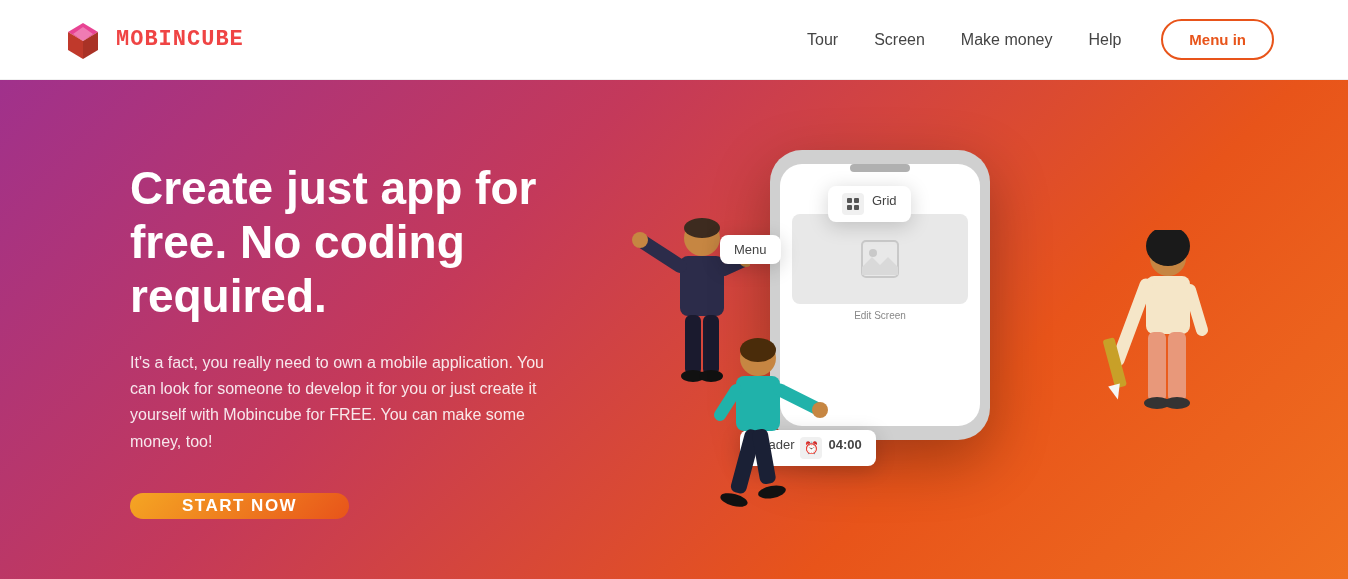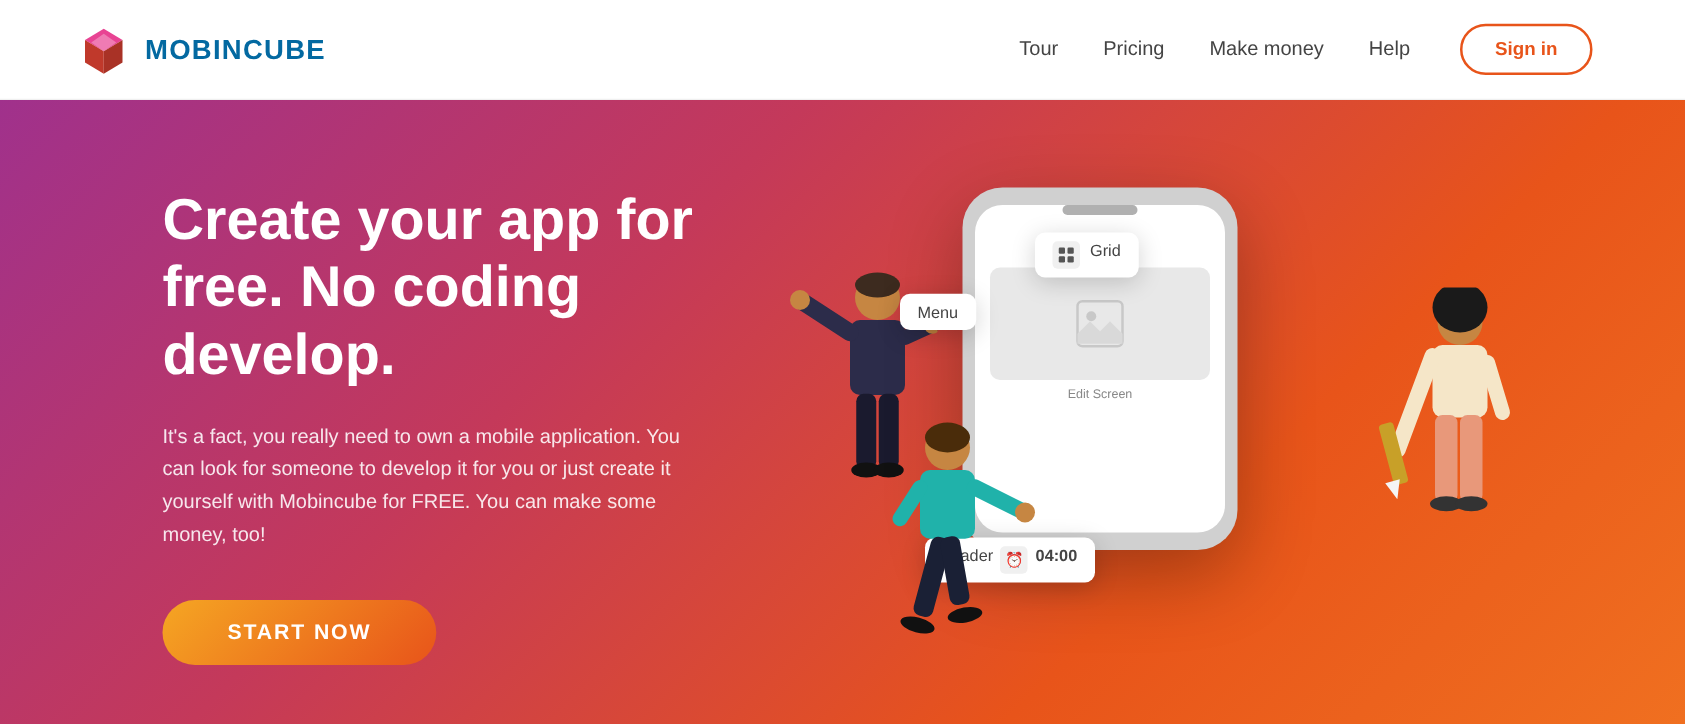--- a/index.html
+++ b/index.html
@@ -21,22 +21,23 @@
       margin-right: auto;
       text-decoration: none;
     }
     .logo-icon {
       width: 46px;
       height: 46px;
     }
     .logo-text {
       font-size: 22px;
       font-weight: 700;
-      color: #0369a1;
+      color: #ef4444;
       letter-spacing: 1px;
+      font-family: Liberation Mono, monospace;
     }
     .nav-links {
       display: flex;
       align-items: center;
       gap: 36px;
       margin-right: 40px;
     }
     .nav-link {
       text-decoration: none;
       color: #444;
@@ -97,21 +98,21 @@
       font-size: 16px;
       line-height: 1.65;
       margin-bottom: 38px;
       max-width: 420px;
     }
     .btn-start {
       background: linear-gradient(135deg, #f5a623, #e8541a);
       color: #fff;
       border: none;
       border-radius: 40px;
-      padding: 16px 52px;
+      padding: 3px 52px;
       font-size: 17px;
       font-weight: 700;
       letter-spacing: 1.5px;
       cursor: pointer;
       text-transform: uppercase;
     }
 
     
     .hero-illustration {
       flex: 1;
@@ -221,33 +222,33 @@
       <polygon points="8,15 23,24 23,42 8,33" fill="#c0392b"></polygon>
       <polygon points="38,15 23,24 23,42 38,33" fill="#a93226"></polygon>
 
       <polygon points="23,10 33,17 23,24 13,17" fill="rgba(255,255,255,0.3)"></polygon>
     </svg>
     <span class="logo-text">MOBINCUBE</span>
   </a>
 
   <nav class="nav-links">
     <a class="nav-link" href="#">Tour</a>
-    <a class="nav-link" href="#">Pricing</a>
+    <a class="nav-link" href="#">Screen</a>
     <a class="nav-link" href="#">Make money</a>
     <a class="nav-link" href="#">Help</a>
   </nav>
 
-  <button class="btn-signin">Sign in</button>
+  <button class="btn-signin">Menu in</button>
 </nav>
 
 <section class="hero">
   <div class="hero-main">
 
     <div class="hero-text">
-      <h1 class="hero-title">Create your app for free. No coding develop.</h1>
+      <h1 class="hero-title">Create just app for free. No coding required.</h1>
       <p class="hero-desc">It's a fact, you really need to own a mobile application. You can look for someone to develop it for you or just create it yourself with Mobincube for FREE. You can make some money, too!</p>
       <button class="btn-start">START NOW</button>
     </div>
 
     <div class="hero-illustration">
 
       <svg class="person" style="position:absolute; left:20px; top:80px; width:120px; height:220px;" viewBox="0 0 120 220" xmlns="http://www.w3.org/2000/svg">
 
         <ellipse cx="72" cy="28" rx="18" ry="18" fill="#c68642"></ellipse>
 

